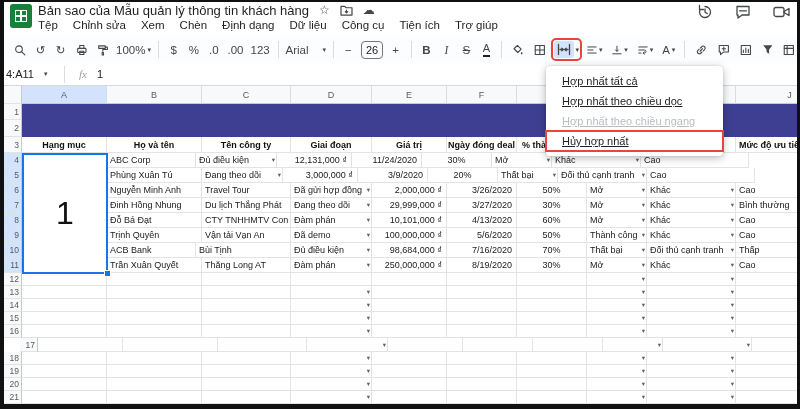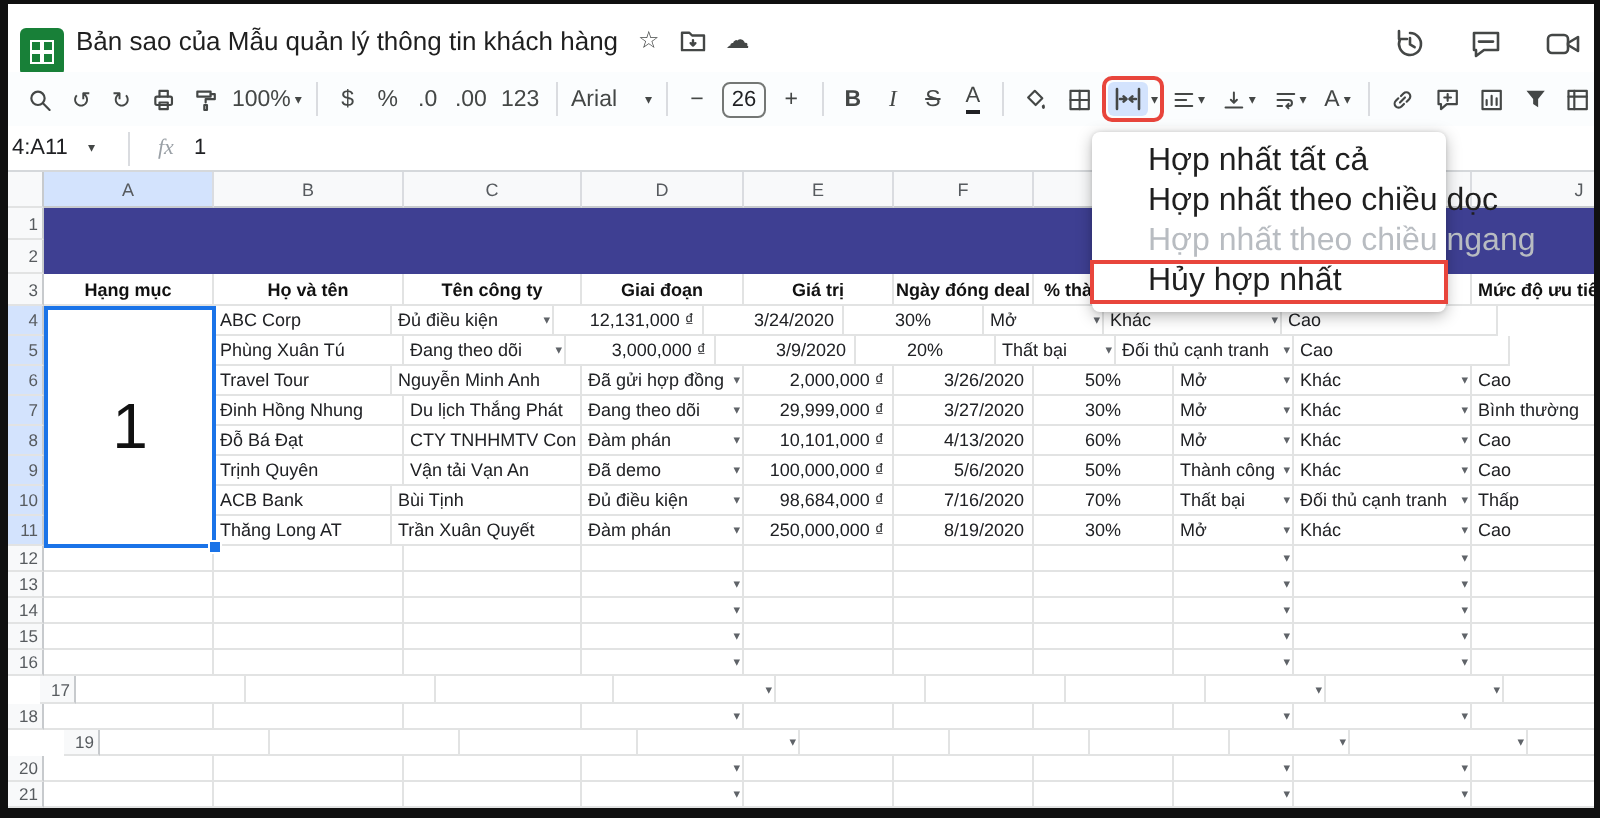--- a/index.html
+++ b/index.html
@@ -8,21 +8,21 @@
   .app { position:absolute; inset:0; overflow:hidden; background:#fff; }
 
   
   .frame { position:absolute; background:#101010; z-index:60; }
   .frame.top{ left:0; top:0; width:800px; height:2px; }
   .frame.left{ left:0; top:0; width:4px; height:409px; }
   .frame.right{ left:797px; top:0; width:3px; height:409px; }
   .frame.bottom{ left:0; top:404px; width:800px; height:5px; }
 
   
-  .titlebar { position:absolute; left:4px; top:10px; right:3px; height:34px; background:#fff; }
+  .titlebar { position:absolute; left:4px; top:0; right:3px; height:34px; background:#fff; }
   .logo { position:absolute; left:6px; top:4px; width:22px; height:24px; background:#188038; border-radius:3px; }
   .logo .grid2 { position:absolute; left:5px; top:6px; width:12px; height:12px; border:1.5px solid #fff; }
   .logo .grid2:before { content:""; position:absolute; left:4px; top:-1px; width:1.5px; height:12px; background:#fff; }
   .logo .grid2:after { content:""; position:absolute; left:-1px; top:4px; width:12px; height:1.5px; background:#fff; }
   .doc-row { position:absolute; left:34px; top:2px; height:16px; display:flex; align-items:center; gap:10px; }
   .doc-title { font-size:13px; color:#1f1f1f; white-space:nowrap; }
   .doc-ic { font-size:12px; color:#444746; line-height:1; }
   .menubar { position:absolute; left:34px; top:19px; height:14px; display:flex; gap:15px; font-size:11.5px; color:#1f1f1f; }
   .menubar span { cursor:default; white-space:nowrap; }
   .tb-right { position:absolute; right:6px; top:4px; display:flex; gap:22px; align-items:center; }
@@ -77,21 +77,21 @@
 
   .merged-overlay { position:absolute; left:18px; top:67px; width:86px; height:121px; background:#fff;
                     border:2px solid var(--sel); z-index:3; display:flex; align-items:center; justify-content:center;
                     font-size:32px; color:#111; }
   .fillhandle { position:absolute; left:100px; top:184px; width:7px; height:7px; background:var(--sel);
                 border:1px solid #fff; z-index:4; }
 
   
   .menu { position:absolute; left:546px; top:66px; width:177px; background:#fff; border-radius:4px;
           box-shadow:0 2px 8px rgba(0,0,0,.28), 0 0 2px rgba(0,0,0,.12); z-index:20; padding:5px 0; }
-  .mi { height:20px; line-height:20px; padding-left:28px; font-size:16px; color:#1f1f1f; white-space:nowrap; }
+  .mi { height:20px; line-height:20px; padding-left:16px; font-size:11px; color:#1f1f1f; white-space:nowrap;text-decoration:underline; }
   .mi.disabled { color:#b8bcc1; }
   .mi.boxed { outline:2px solid var(--annot); outline-offset:-1px; }
 </style>
 </head>
 <body>
 
 <div class="app">
 
   <div class="titlebar">
     <div class="logo">
@@ -100,20 +100,31 @@
     <div class="doc-row">
       <span class="doc-title">Bản sao của Mẫu quản lý thông tin khách hàng</span>
       <span class="doc-ic">☆</span>
       <span class="doc-ic">
         <svg class="ic" width="13" height="11" viewBox="0 0 14 12">
             <path d="M1 1.5h4l1.5 1.5H13v8H1z"></path>
             <path d="M7 5.5v3M5.7 7.2L7 8.5l1.3-1.3"></path>
           </svg>
       </span>
       <span class="doc-ic">☁</span>
+    </div>
+    <div class="menubar">
+      <span>Tệp</span>
+      <span>Chỉnh sửa</span>
+      <span>Xem</span>
+      <span>Chèn</span>
+      <span>Định dạng</span>
+      <span>Dữ liệu</span>
+      <span>Công cụ</span>
+      <span>Tiện ích</span>
+      <span>Trợ giúp</span>
     </div>
     <div class="tb-right">
       <span>
         <svg class="ic" width="16" height="16" viewBox="0 0 16 16">
             <path d="M8 2.5a5.5 5.5 0 11-5 3.2"></path>
             <path d="M2.5 1.5v4h4"></path>
             <path d="M8 5v3.2l2.3 1.4"></path>
           </svg>
       </span>
       <span>
@@ -306,43 +317,43 @@
           <div class="cell hd" style="width: 60px; height: 16px;">Tình trạng</div>
           <div class="cell hd" style="width: 89px; height: 16px;">Lý do thất bại</div>
           <div class="cell hd jl" style="width: 108px; height: 16px;">Mức độ ưu tiên</div>
         </div>
         <div class="grow" style="height: 15px;">
           <div class="gut sel" style="width: 18px; height: 15px;">4</div>
           <div class="cell" style="width: 85px; height: 15px;"></div>
           <div class="cell al" style="width: 89px; height: 15px;">ABC Corp</div>
           <div class="cell al witharr" style="width: 81px; height: 15px;">Đủ điều kiện<span class="arr">▾</span></div>
           <div class="cell ar" style="width: 75px; height: 15px;">12,131,000 ₫</div>
-          <div class="cell ar" style="width: 70px; height: 15px;">3/24/2020</div>
+          <div class="cell ar" style="width: 70px; height: 15px;">11/24/2020</div>
           <div class="cell ac" style="width: 70px; height: 15px;">30%</div>
           <div class="cell al witharr" style="width: 60px; height: 15px;">Mở<span class="arr">▾</span></div>
           <div class="cell al witharr" style="width: 89px; height: 15px;">Khác<span class="arr">▾</span></div>
           <div class="cell al" style="width: 108px; height: 15px;">Cao</div>
         </div>
         <div class="grow" style="height: 15px;">
           <div class="gut sel" style="width: 18px; height: 15px;">5</div>
           <div class="cell" style="width: 85px; height: 15px;"></div>
           <div class="cell al" style="width: 95px; height: 15px;">Phùng Xuân Tú</div>
           <div class="cell al witharr" style="width: 81px; height: 15px;">Đang theo dõi<span class="arr">▾</span></div>
           <div class="cell ar" style="width: 75px; height: 15px;">3,000,000 ₫</div>
           <div class="cell ar" style="width: 70px; height: 15px;">3/9/2020</div>
           <div class="cell ac" style="width: 70px; height: 15px;">20%</div>
           <div class="cell al witharr" style="width: 60px; height: 15px;">Thất bại<span class="arr">▾</span></div>
           <div class="cell al witharr" style="width: 89px; height: 15px;">Đối thủ cạnh tranh<span class="arr">▾</span></div>
           <div class="cell al" style="width: 108px; height: 15px;">Cao</div>
         </div>
         <div class="grow" style="height: 15px;">
           <div class="gut sel" style="width: 18px; height: 15px;">6</div>
           <div class="cell" style="width: 85px; height: 15px;"></div>
+          <div class="cell al" style="width: 95px; height: 15px;">Nguyễn Minh Anh</div>
           <div class="cell al" style="width: 89px; height: 15px;">Travel Tour</div>
-          <div class="cell al" style="width: 95px; height: 15px;">Nguyễn Minh Anh</div>
           <div class="cell al witharr" style="width: 81px; height: 15px;">Đã gửi hợp đồng<span class="arr">▾</span></div>
           <div class="cell ar" style="width: 75px; height: 15px;">2,000,000 ₫</div>
           <div class="cell ar" style="width: 70px; height: 15px;">3/26/2020</div>
           <div class="cell ac" style="width: 70px; height: 15px;">50%</div>
           <div class="cell al witharr" style="width: 60px; height: 15px;">Mở<span class="arr">▾</span></div>
           <div class="cell al witharr" style="width: 89px; height: 15px;">Khác<span class="arr">▾</span></div>
           <div class="cell al" style="width: 108px; height: 15px;">Cao</div>
         </div>
         <div class="grow" style="height: 15px;">
           <div class="gut sel" style="width: 18px; height: 15px;">7</div>
@@ -392,22 +403,22 @@
           <div class="cell ar" style="width: 75px; height: 15px;">98,684,000 ₫</div>
           <div class="cell ar" style="width: 70px; height: 15px;">7/16/2020</div>
           <div class="cell ac" style="width: 70px; height: 15px;">70%</div>
           <div class="cell al witharr" style="width: 60px; height: 15px;">Thất bại<span class="arr">▾</span></div>
           <div class="cell al witharr" style="width: 89px; height: 15px;">Đối thủ cạnh tranh<span class="arr">▾</span></div>
           <div class="cell al" style="width: 108px; height: 15px;">Thấp</div>
         </div>
         <div class="grow" style="height: 15px;">
           <div class="gut sel" style="width: 18px; height: 15px;">11</div>
           <div class="cell" style="width: 85px; height: 15px;"></div>
+          <div class="cell al" style="width: 95px; height: 15px;">Trần Xuân Quyết</div>
           <div class="cell al" style="width: 89px; height: 15px;">Thăng Long AT</div>
-          <div class="cell al" style="width: 95px; height: 15px;">Trần Xuân Quyết</div>
           <div class="cell al witharr" style="width: 81px; height: 15px;">Đàm phán<span class="arr">▾</span></div>
           <div class="cell ar" style="width: 75px; height: 15px;">250,000,000 ₫</div>
           <div class="cell ar" style="width: 70px; height: 15px;">8/19/2020</div>
           <div class="cell ac" style="width: 70px; height: 15px;">30%</div>
           <div class="cell al witharr" style="width: 60px; height: 15px;">Mở<span class="arr">▾</span></div>
           <div class="cell al witharr" style="width: 89px; height: 15px;">Khác<span class="arr">▾</span></div>
           <div class="cell al" style="width: 108px; height: 15px;">Cao</div>
         </div>
         <div class="grow" style="height: 13.1px;">
           <div class="gut" style="width: 18px; height: 13.1px;">12</div>
@@ -533,21 +544,21 @@
           <div class="cell" style="width: 70px; height: 13.1px;"></div>
           <div class="cell" style="width: 70px; height: 13.1px;"></div>
           <div class="cell witharr" style="width: 60px; height: 13.1px;">
             <span class="arr">▾</span>
           </div>
           <div class="cell witharr" style="width: 89px; height: 13.1px;">
             <span class="arr">▾</span>
           </div>
           <div class="cell" style="width: 108px; height: 13.1px;"></div>
         </div>
-        <div class="grow" style="height: 13.1px; padding-left: 28px;">
+        <div class="grow" style="height: 13.1px;">
           <div class="gut" style="width: 18px; height: 13.1px;">19</div>
           <div class="cell" style="width: 85px; height: 13.1px;"></div>
           <div class="cell" style="width: 95px; height: 13.1px;"></div>
           <div class="cell" style="width: 89px; height: 13.1px;"></div>
           <div class="cell witharr" style="width: 81px; height: 13.1px;">
             <span class="arr">▾</span>
           </div>
           <div class="cell" style="width: 75px; height: 13.1px;"></div>
           <div class="cell" style="width: 70px; height: 13.1px;"></div>
           <div class="cell" style="width: 70px; height: 13.1px;"></div>

